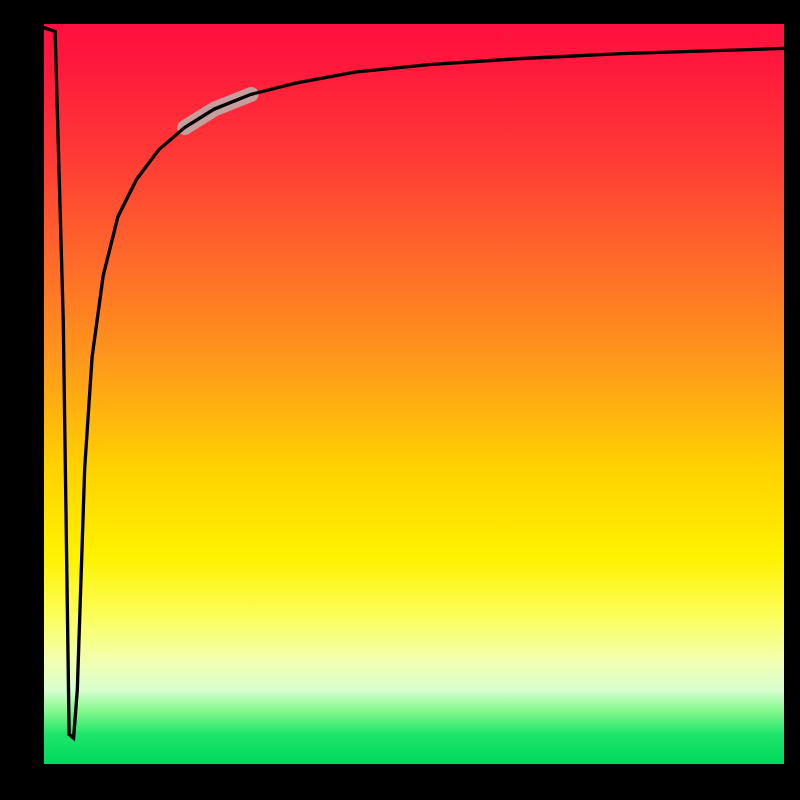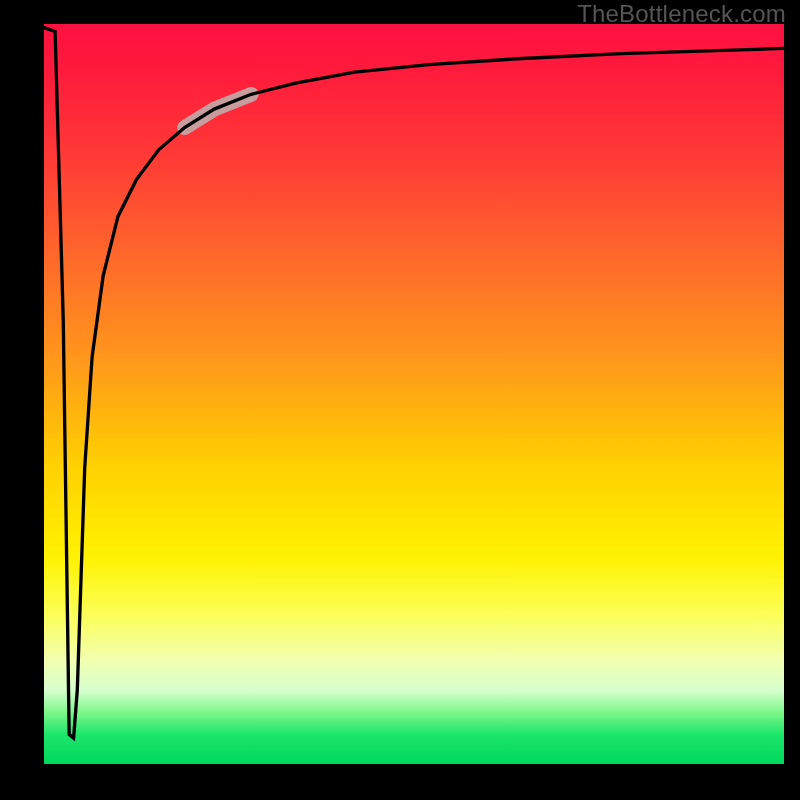--- a/index.html
+++ b/index.html
@@ -57,21 +57,20 @@
     font-size: 24px;
     letter-spacing: 0.2px;
     white-space: nowrap;
     font-weight: 400;
   }
 </style>
 </head>
 <body>
 
 <div class="frame">
-  <div class="watermark">TheBottleneck.com</div>
 
   <div class="plot-area">
 
     <svg class="curve-svg" viewBox="0 0 100 100" preserveAspectRatio="none">
       <g transform="translate(0,100) scale(1,-1)">
 
         <path fill="none" stroke-width="2.0" stroke-linecap="round" vector-effect="none" d="M19 86 L23 88.5 L28 90.5" stroke="#c79e9e"></path>
 
         <path fill="none" stroke-width="0.45" stroke-linecap="round" d="M0 99.5 L1.5 99 L2.6 60 L3.4 4 L4 3.5 L4.5 10 L5 25 L5.5 40 L6.5 55 L8 66 L10 74 L12.5 79 L15.5 83 L19 86 L23 88.5 L28 90.5 L34 92 L42 93.5 L52 94.5 L64 95.3 L78 96 L100 96.7" stroke="#000000"></path>
       </g>

